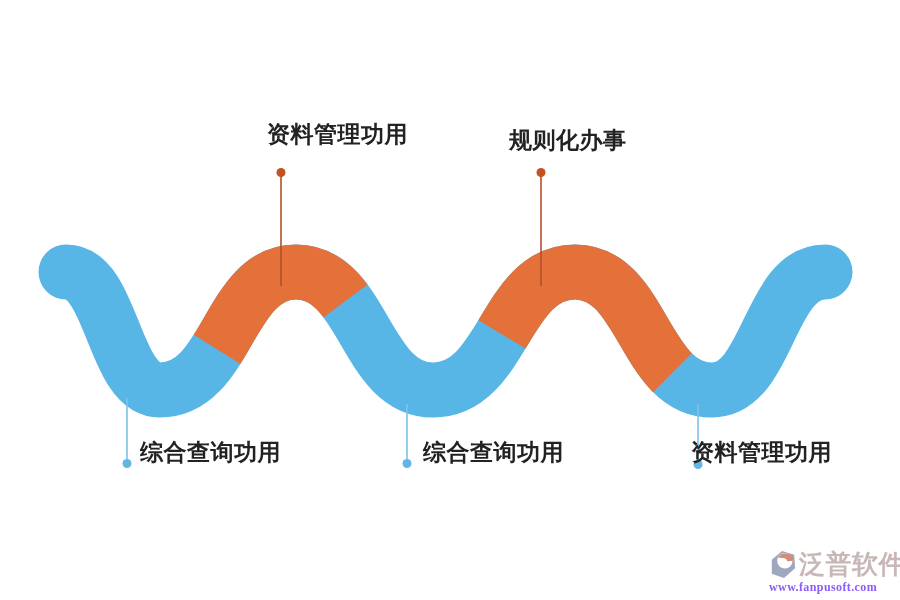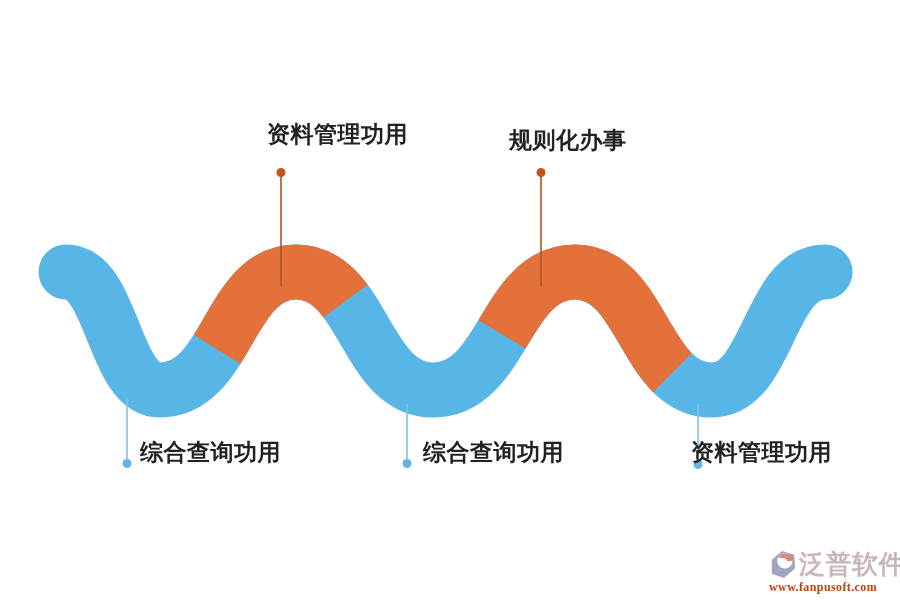--- a/index.html
+++ b/index.html
@@ -23,21 +23,21 @@
     position:absolute;left:769px;top:549px;width:140px;
     display:flex;flex-direction:column;align-items:flex-start;
   }
   .watermark .brand-row{display:flex;align-items:center;gap:2px;}
   .watermark .brand-name{
     font-size:26px;font-weight:bold;color:#c9b7b7;letter-spacing:0.5px;
     line-height:1.2;white-space:nowrap;
   }
   .watermark .brand-url{
     font-family:"Liberation Serif","DejaVu Serif",serif;
-    font-size:12px;font-weight:bold;color:#c2410c;
+    font-size:12px;font-weight:bold;color:#8b5cf6;
     letter-spacing:0.4px;margin-top:0px;white-space:nowrap;
   }
 </style>
 </head>
 <body>
 
 <div class="stage">
 
   <svg class="wave" width="900" height="600" viewBox="0 0 900 600">
 

